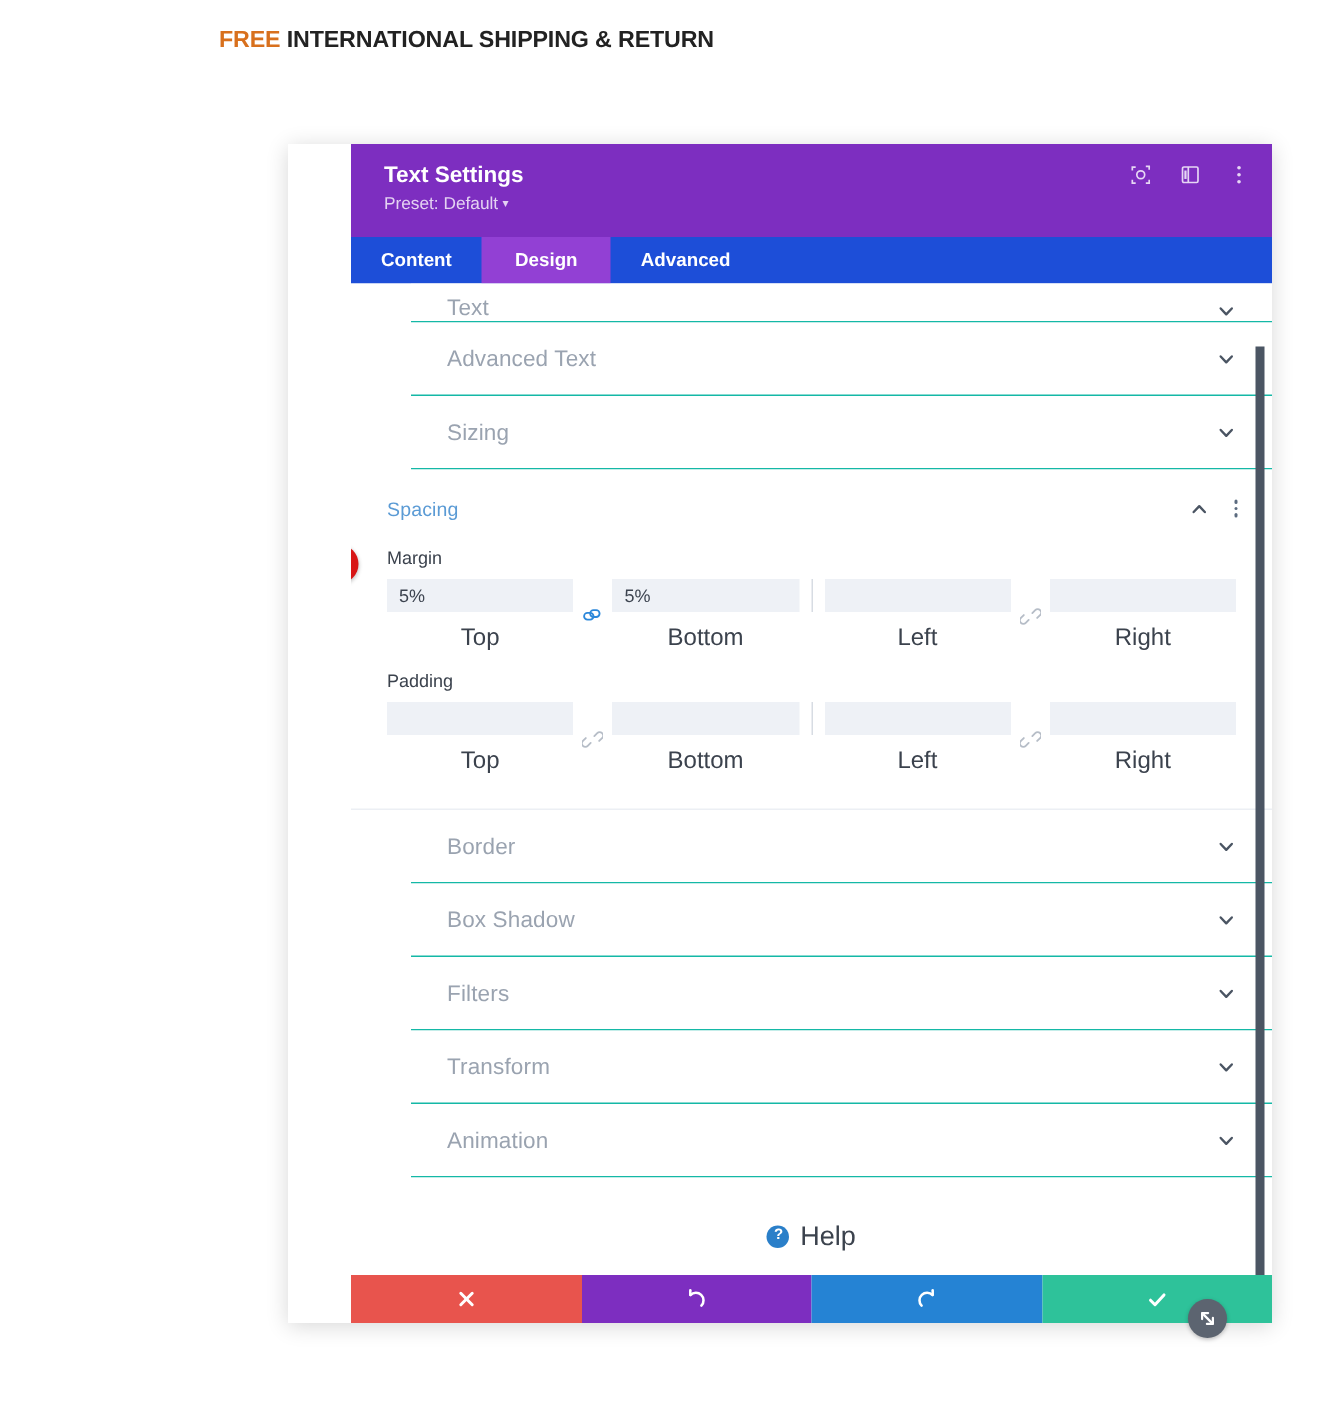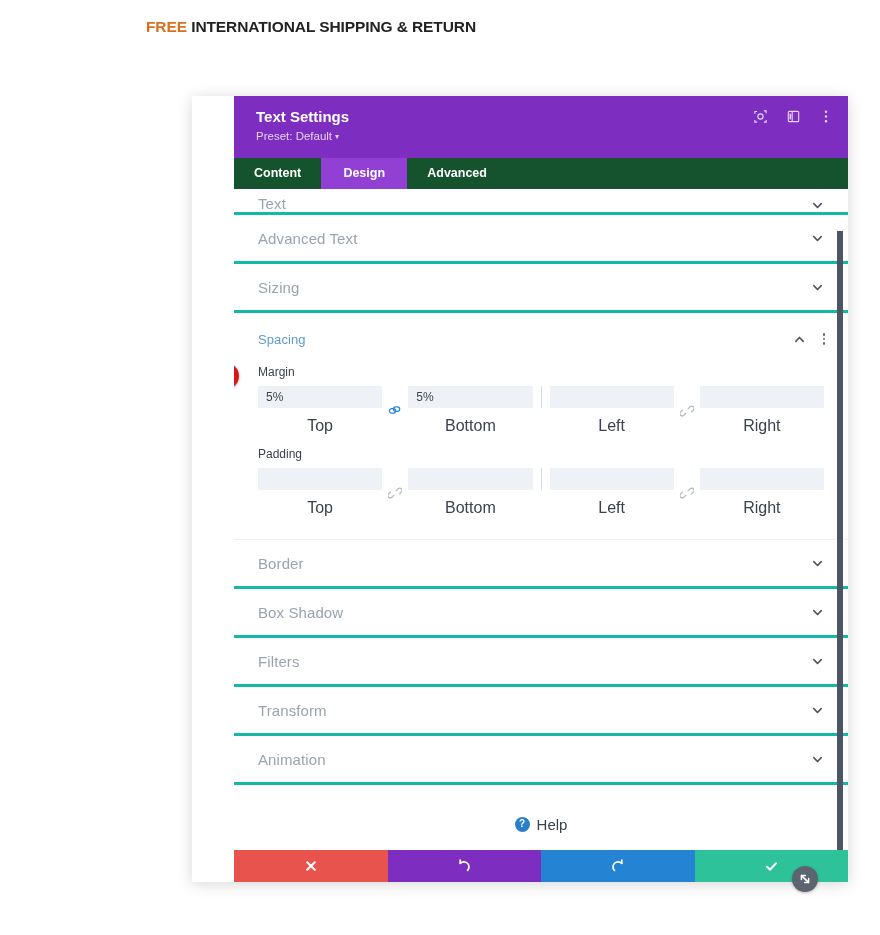--- a/index.html
+++ b/index.html
@@ -89,21 +89,21 @@
     color: #e6d7f4;
     display: flex;
     align-items: center;
     justify-content: center;
     cursor: pointer;
   }
   .hicon svg { display:block; }
 
   
   .tabbar {
-    background: #14532d;
+    background: #1d4ed8;
     height: 31px;
     display: flex;
     flex: 0 0 auto;
   }
   .tab {
     height: 31px;
     line-height: 31px;
     padding: 0 20px;
     color: #ffffff;
     font-size: 12.5px;
@@ -123,27 +123,28 @@
     overflow: hidden;
   }
   .scroll-content {
     position: absolute;
     left: 0; right: 0; top: 0;
     padding-bottom: 4px;
   }
 
   .row {
     height: 49px;
-    border-bottom: 3px solid #14b8a6;
+    border-bottom: 1px solid #14b8a6;
     display: flex;
     align-items: center;
     padding: 0 24px 0 24px;
     box-sizing: border-box;
     cursor: pointer;
     background: #ffffff;
+    margin-left: 40px;
   }
   .row.clipped {
     height: 26px;
     align-items: flex-end;
   }
   .row-label {
     flex: 1 1 auto;
     font-size: 15px;
     color: #9aa3b0;
     letter-spacing: 0.1px;
@@ -280,21 +281,21 @@
     border-radius: 50%;
     background: #2a7fc9;
     color: #ffffff;
     font-size: 10px;
     font-weight: bold;
     display: flex;
     align-items: center;
     justify-content: center;
     line-height: 1;
   }
-  .help-text { font-size: 15px; color: #3b424d; }
+  .help-text { font-size: 18px; color: #3b424d; }
 
   
   .scrollbar-track {
     position: absolute;
     right: 5px;
     top: 0;
     bottom: 0;
     width: 6px;
     background: transparent;
   }

